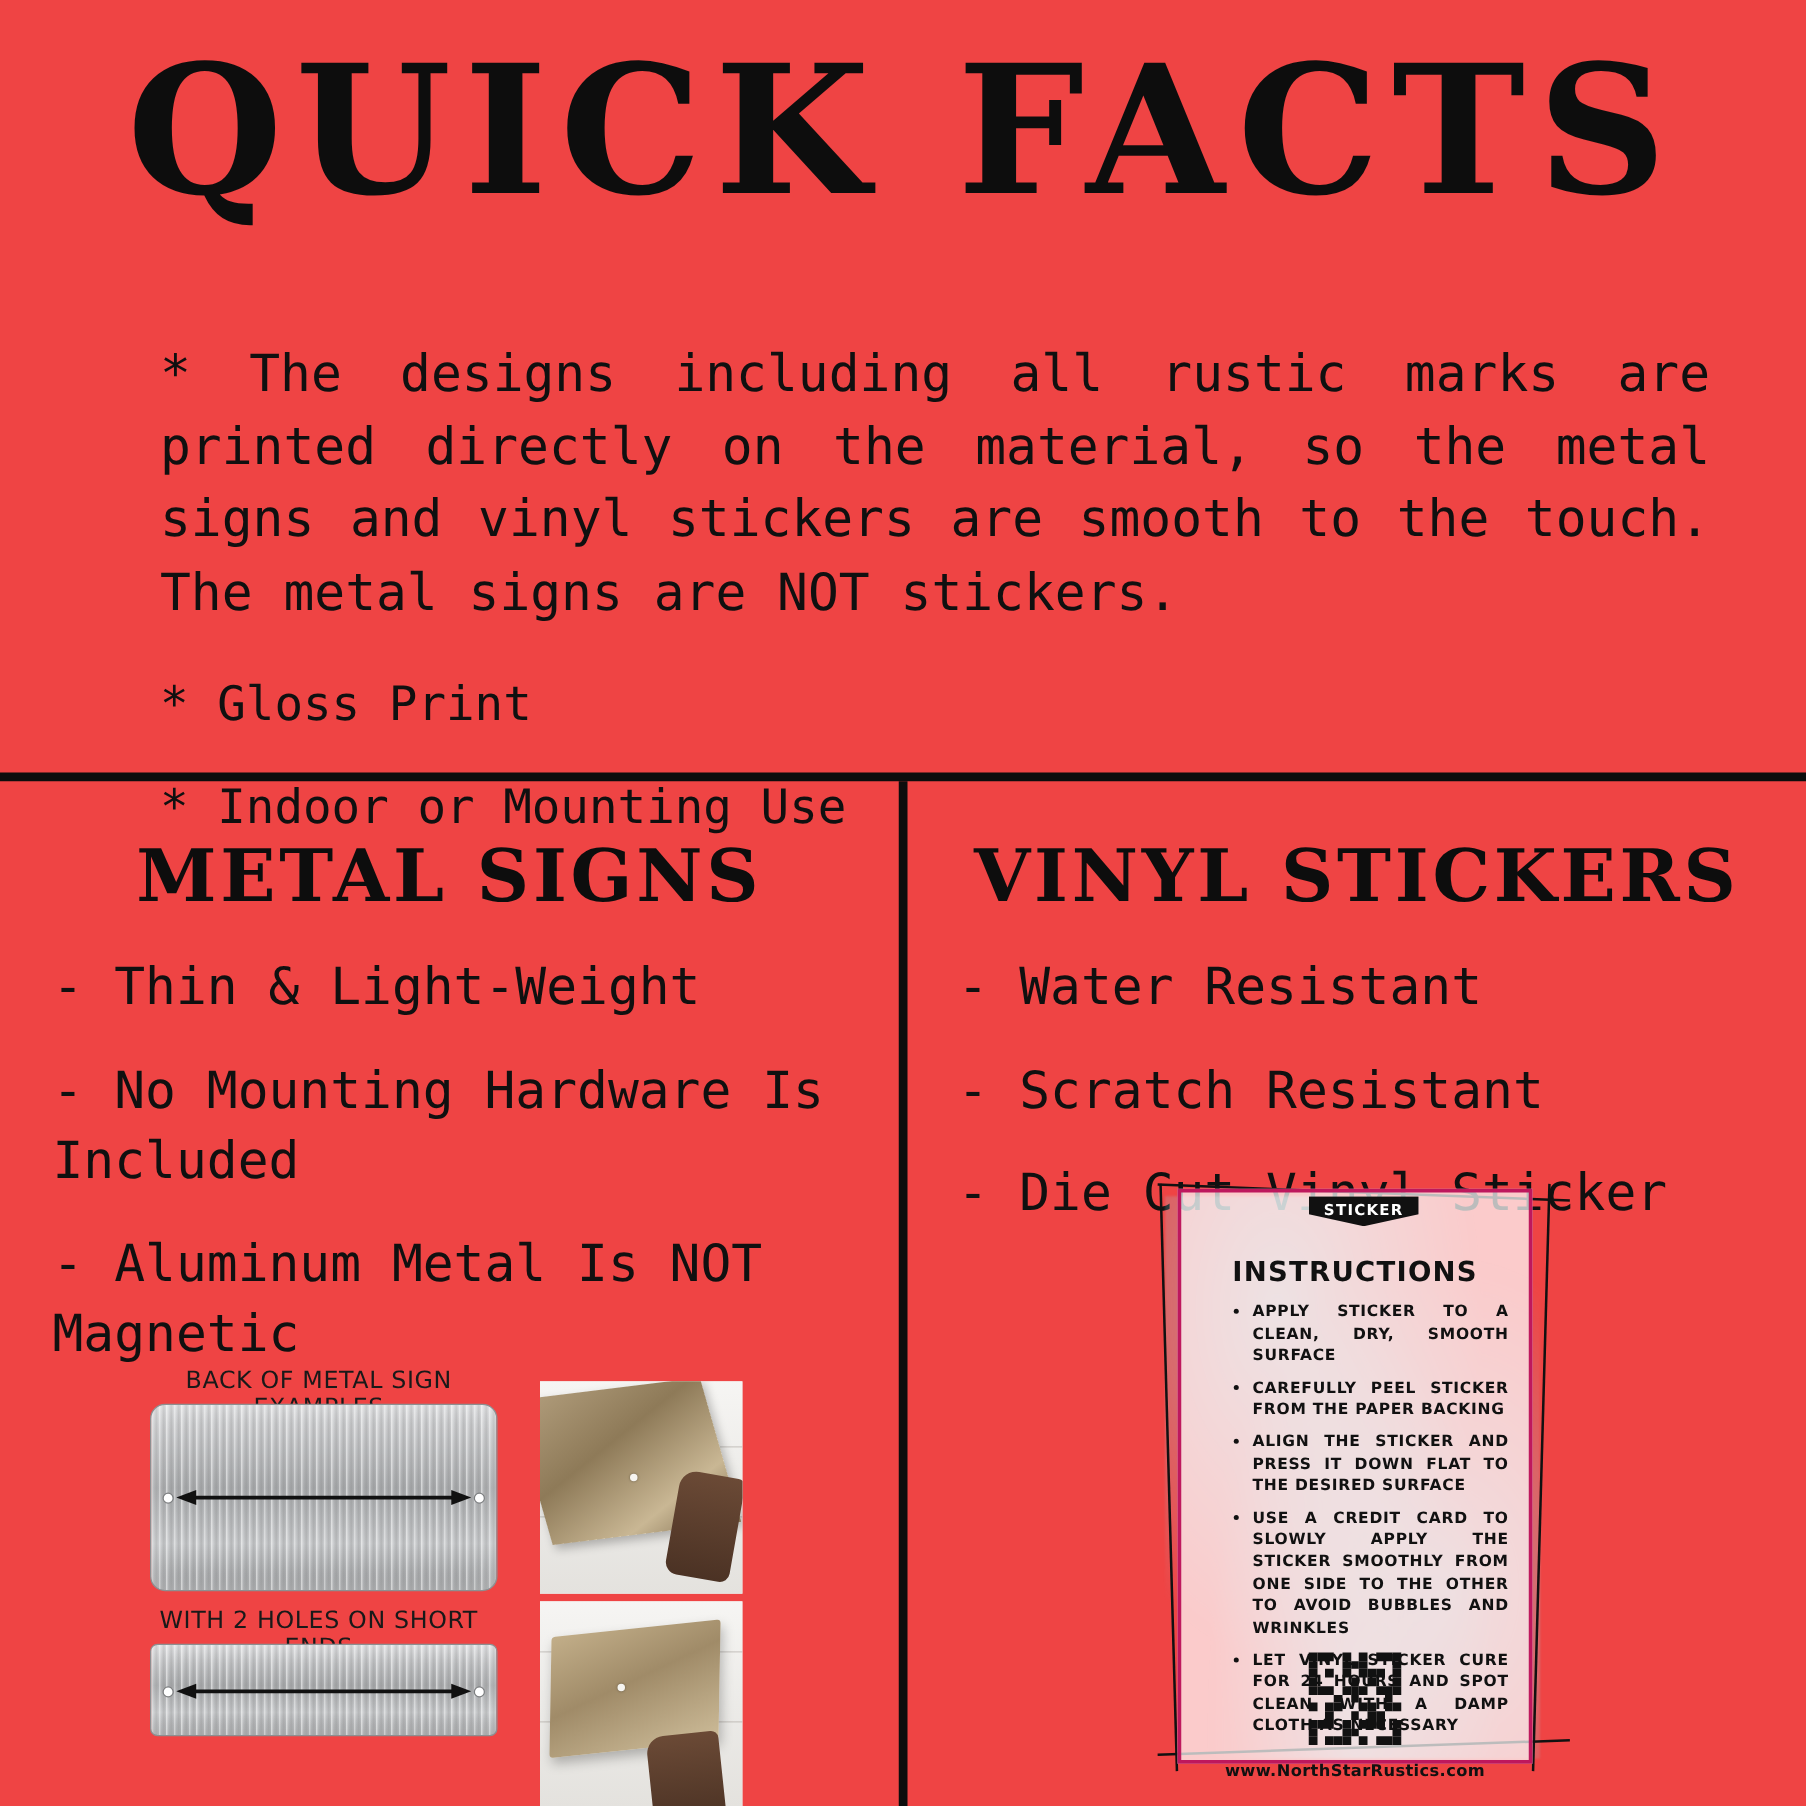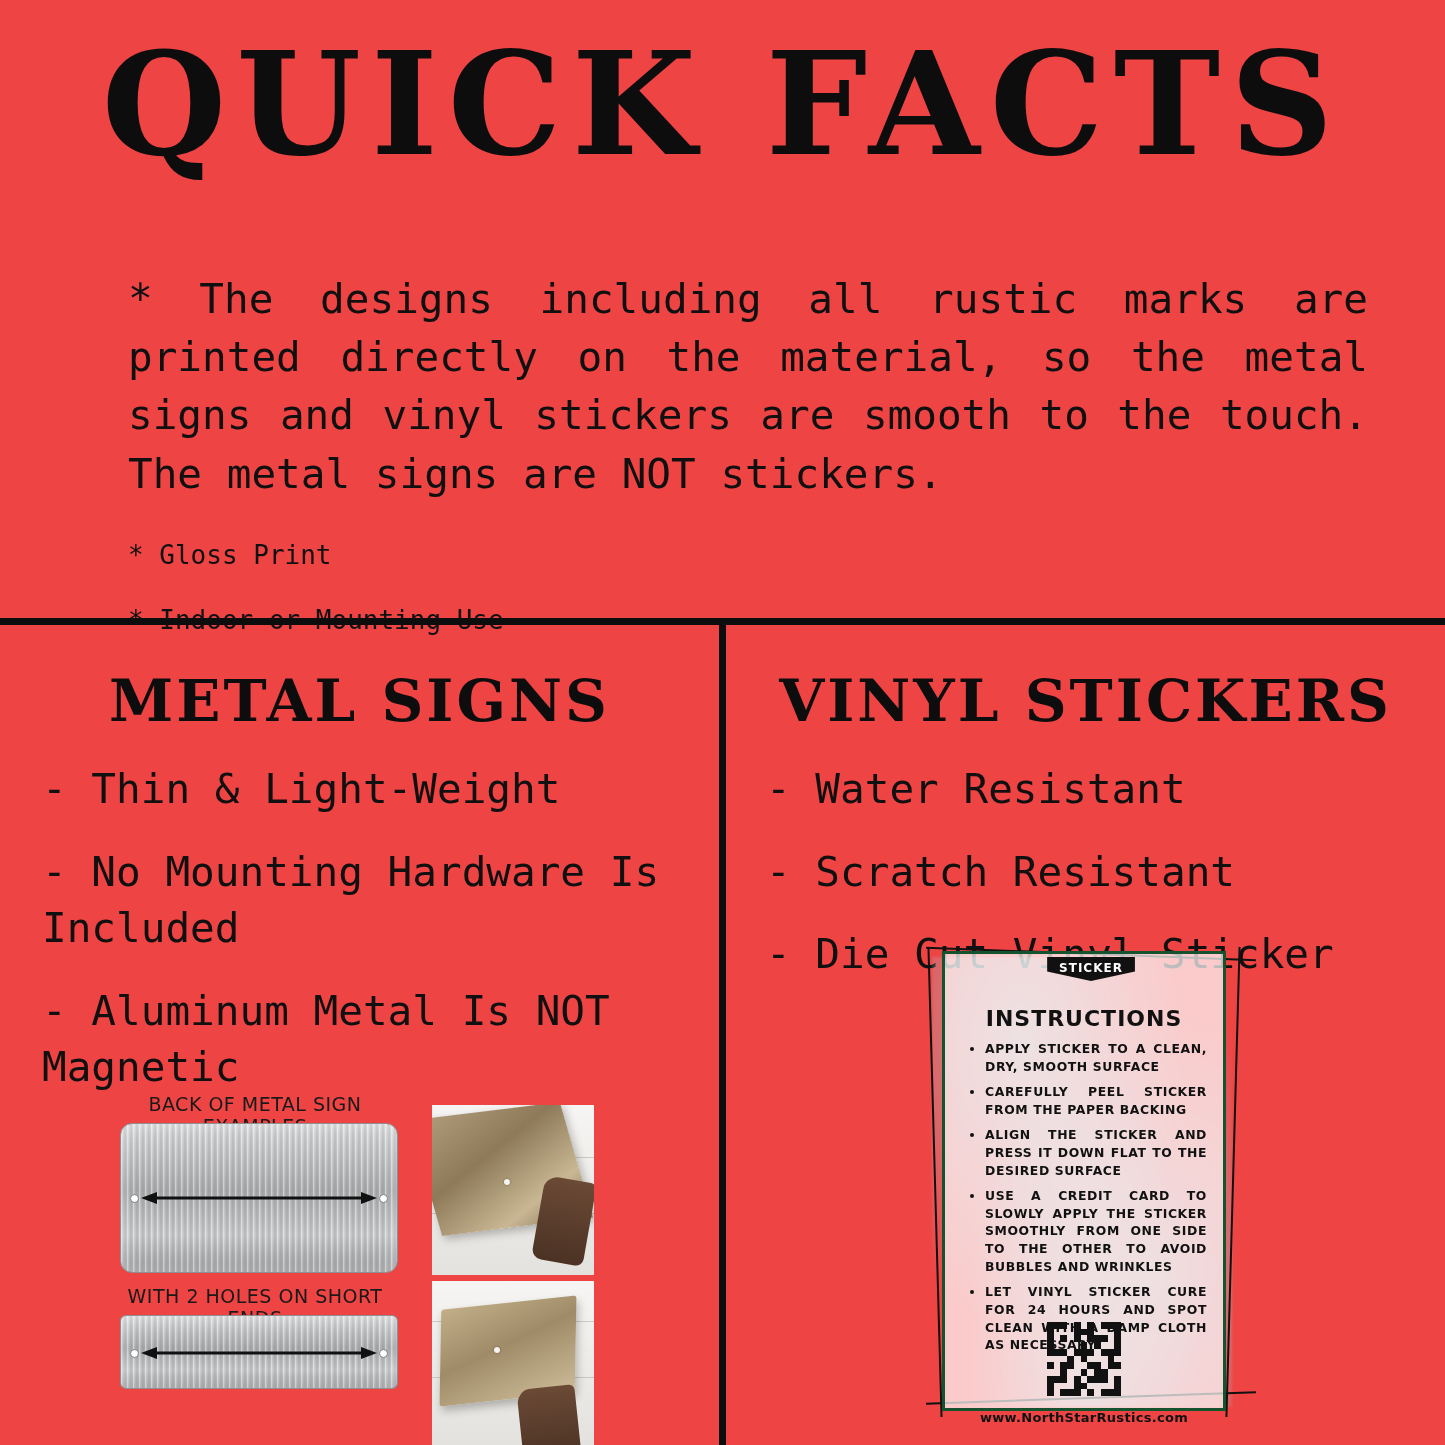--- a/index.html
+++ b/index.html
@@ -52,21 +52,21 @@
     font-family: "DejaVu Sans Mono", monospace;
     font-size: 41px;
     line-height: 1.42;
     color: #101010;
     margin: 0 0 34px 0;
     text-align: justify;
     letter-spacing: 0px;
   }
   .fact-line {
     font-family: "DejaVu Sans Mono", monospace;
-    font-size: 26px;
+    font-size: 38px;
     line-height: 1.42;
     color: #101010;
     margin: 0 0 28px 0;
     white-space: nowrap;
   }
 
   
   .hr-divider {
     position: absolute;
     left: 0;
@@ -236,21 +236,21 @@
       radial-gradient(ellipse at 30% 20%, rgba(150,220,230,0.55) 0%, rgba(150,220,230,0) 55%),
       radial-gradient(ellipse at 75% 70%, rgba(150,215,228,0.45) 0%, rgba(150,215,228,0) 60%),
       radial-gradient(ellipse at 50% 95%, rgba(160,222,232,0.40) 0%, rgba(160,222,232,0) 55%);
     filter: blur(1px);
   }
   .card {
     position: absolute;
     left: 16px; top: 16px;
     width: 284px; height: 460px;
     background: rgba(255,255,255,0.72);
-    border: 3px solid #14532d;
+    border: 3px solid #be185d;
     box-sizing: border-box;
   }
   .corner-line {
     position: absolute;
     background: #111;
     height: 2px;
   }
   .cl-1 { left: 0;   top: 18px;  width: 330px; transform: rotate(2.2deg); }
   .cl-2 { left: 0;   top: 462px; width: 330px; transform: rotate(-2.0deg); }
   .v-side {
@@ -282,21 +282,21 @@
     left: 0; top: 52px; width: 100%;
     text-align: center;
     font-family: "DejaVu Sans", sans-serif;
     font-weight: bold;
     font-size: 22px;
     letter-spacing: 1px;
     color: #111;
   }
   .steps {
     position: absolute;
-    left: 24px; top: 86px; right: 16px;
+    left: 41px; top: 86px; right: 16px;
     margin: 0;
     padding: 0 0 0 16px;
     list-style: disc;
   }
   .steps li {
     font-family: "DejaVu Sans", sans-serif;
     font-weight: bold;
     font-size: 12.4px;
     line-height: 1.42;
     letter-spacing: 0.6px;

